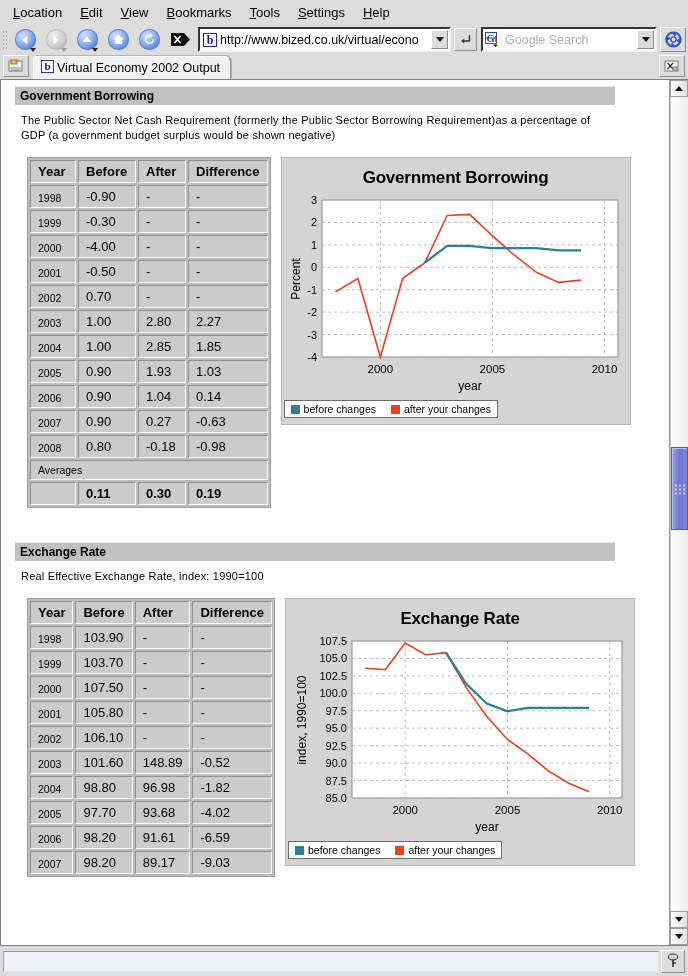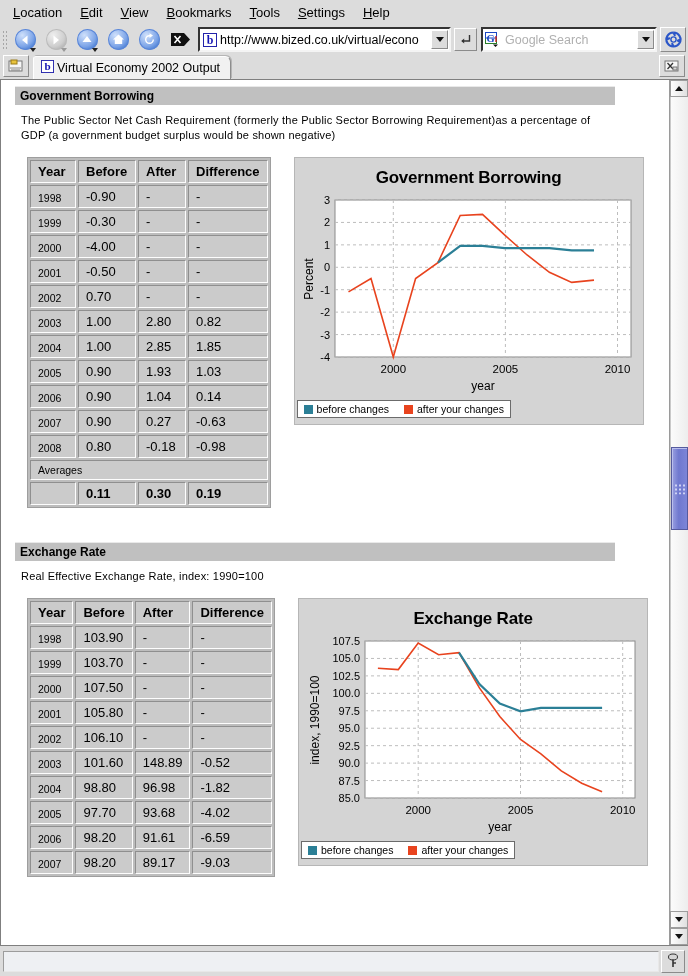--- a/index.html
+++ b/index.html
@@ -108,21 +108,21 @@
                 display:flex;align-items:center;padding:0 4px;font-size:11px;color:#000;}
   .status-ico{width:22px;height:21px;display:flex;align-items:center;justify-content:center;
               background:#dcdcdc;border:1px solid #fff;border-right-color:#8b8b8b;border-bottom-color:#8b8b8b;}
 
   
   .sect-head{background:#c0c0c0;border-top:1px solid #e9e9e9;
              font-weight:bold;font-size:12px;padding:2px 5px;margin:0 0 2px 0;width:600px;
              box-sizing:border-box;color:#000;}
   .sect-desc{font-size:11px;line-height:15px;margin:8px 0 14px 6px;width:580px;letter-spacing:.2px;}
 
-  .row{display:flex;align-items:flex-start;gap:23px;padding-left:12px;}
+  .row{display:flex;align-items:flex-start;gap:10px;padding-left:12px;}
   table.dt{border-collapse:separate;border-spacing:2px;background:#bdbdbd;
            border:1px solid #9e9e9e;font-size:12px;}
   table.dt th{background:#cbcbcb;border:1px solid #8f8f8f;
               border-right-color:#fdfdfd;border-bottom-color:#fdfdfd;
               font-weight:bold;font-size:13px;padding:3px 7px;text-align:left;}
   table.dt td{background:#cbcbcb;border:1px solid #8f8f8f;
               border-right-color:#fdfdfd;border-bottom-color:#fdfdfd;
               padding:3px 7px;font-size:13px;white-space:nowrap;}
   table.dt td.yr{font-size:10.5px;padding-top:5px;}
   table.dt td.avglabel{font-size:10.5px;}
@@ -331,21 +331,21 @@
               <tr>
                   <td class="yr">2002</td>
                   <td>0.70</td>
                   <td>-</td>
                   <td>-</td>
                 </tr>
               <tr>
                   <td class="yr">2003</td>
                   <td>1.00</td>
                   <td>2.80</td>
-                  <td>0.82</td>
+                  <td>2.27</td>
                 </tr>
               <tr>
                   <td class="yr">2004</td>
                   <td>1.00</td>
                   <td>2.85</td>
                   <td>1.85</td>
                 </tr>
               <tr>
                   <td class="yr">2005</td>
                   <td>0.90</td>

